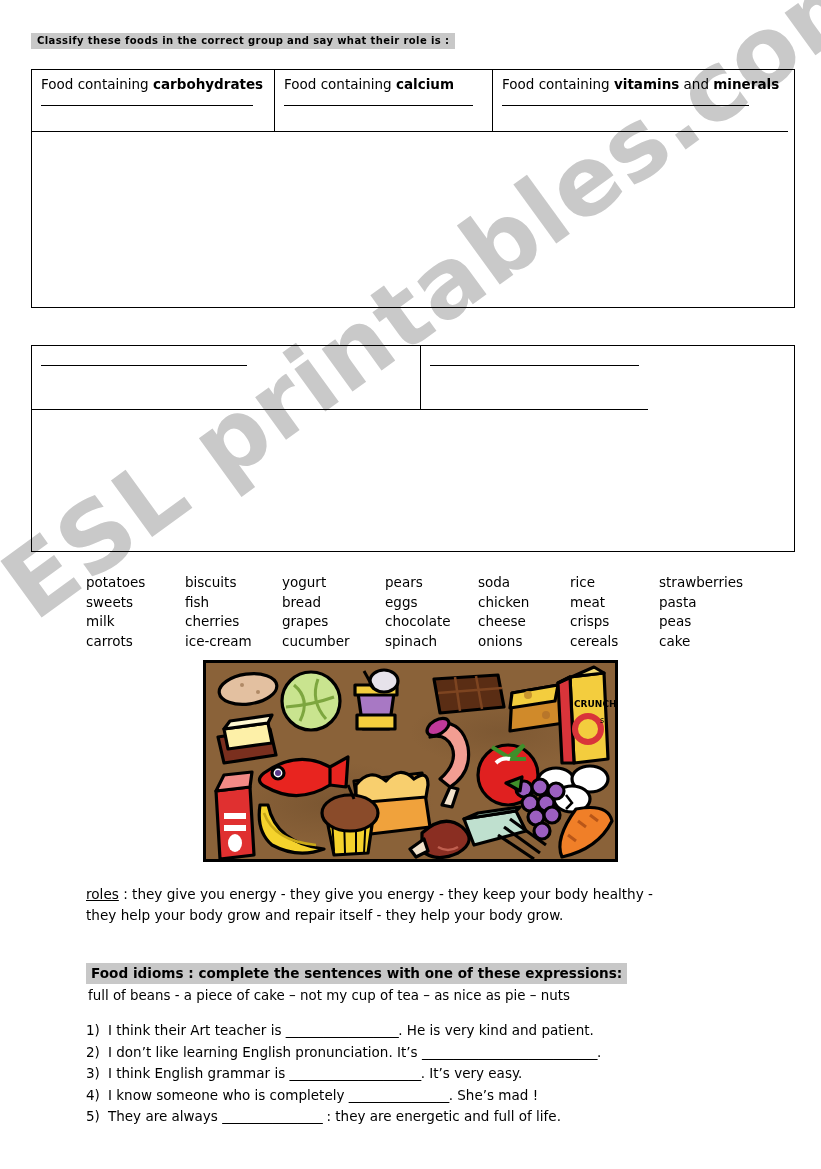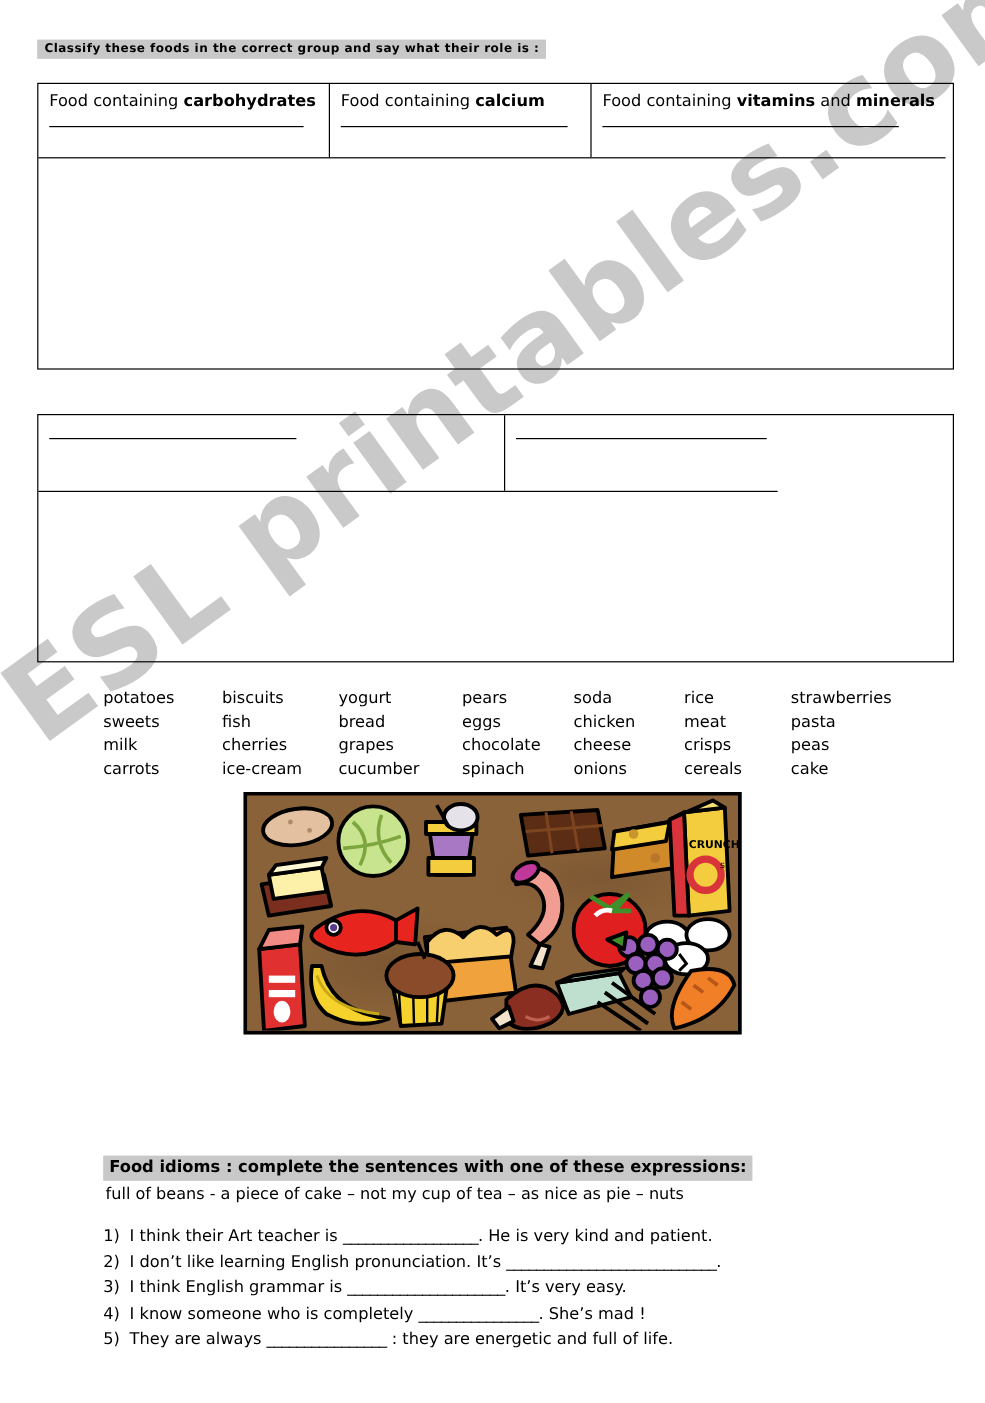--- a/index.html
+++ b/index.html
@@ -406,20 +406,24 @@
         </g>
 
         <g>
           <path d="M370 146 Q402 140 406 158 Q392 186 356 194 Q348 176 370 146 Z" fill="#f07f28" class="ol"></path>
           <path d="M372 158 L380 164 M384 152 L392 158 M362 172 L370 178" stroke="#b85618" stroke-width="3"></path>
         </g>
       </svg>
     </div>
   </div>
 
+  <div id="roles">
+    <span class="ul">roles</span><span> : they give you energy    -   they give you energy - they  keep your body healthy   -</span><br>
+    <span>they help your body grow and repair itself    -   they help your body grow.</span>
+  </div>
 
   <div class="hl-banner" id="idioms-banner">Food idioms : complete the sentences with one of these expressions:</div>
   <div id="idioms-list">full of beans -  a piece of cake –  not my cup of tea –  as nice as pie  –  nuts</div>
 
   <div id="sentences">
     <div class="s-row"><span class="num">1)</span><span>I think their Art teacher is </span><span class="blank">__________________</span><span>. He is very kind and patient.</span></div>
     <div class="s-row"><span class="num">2)</span><span>I don’t like learning English pronunciation. It’s </span><span class="blank">____________________________</span><span>.</span></div>
     <div class="s-row"><span class="num">3)</span><span>I think English grammar is </span><span class="blank">_____________________</span><span>. It’s very easy.</span></div>
     <div class="s-row"><span class="num">4)</span><span>I know someone who is completely </span><span class="blank">________________</span><span>. She’s mad !</span></div>
     <div class="s-row"><span class="num">5)</span><span>They are always </span><span class="blank">________________</span><span> : they are energetic and full of life.</span></div>

